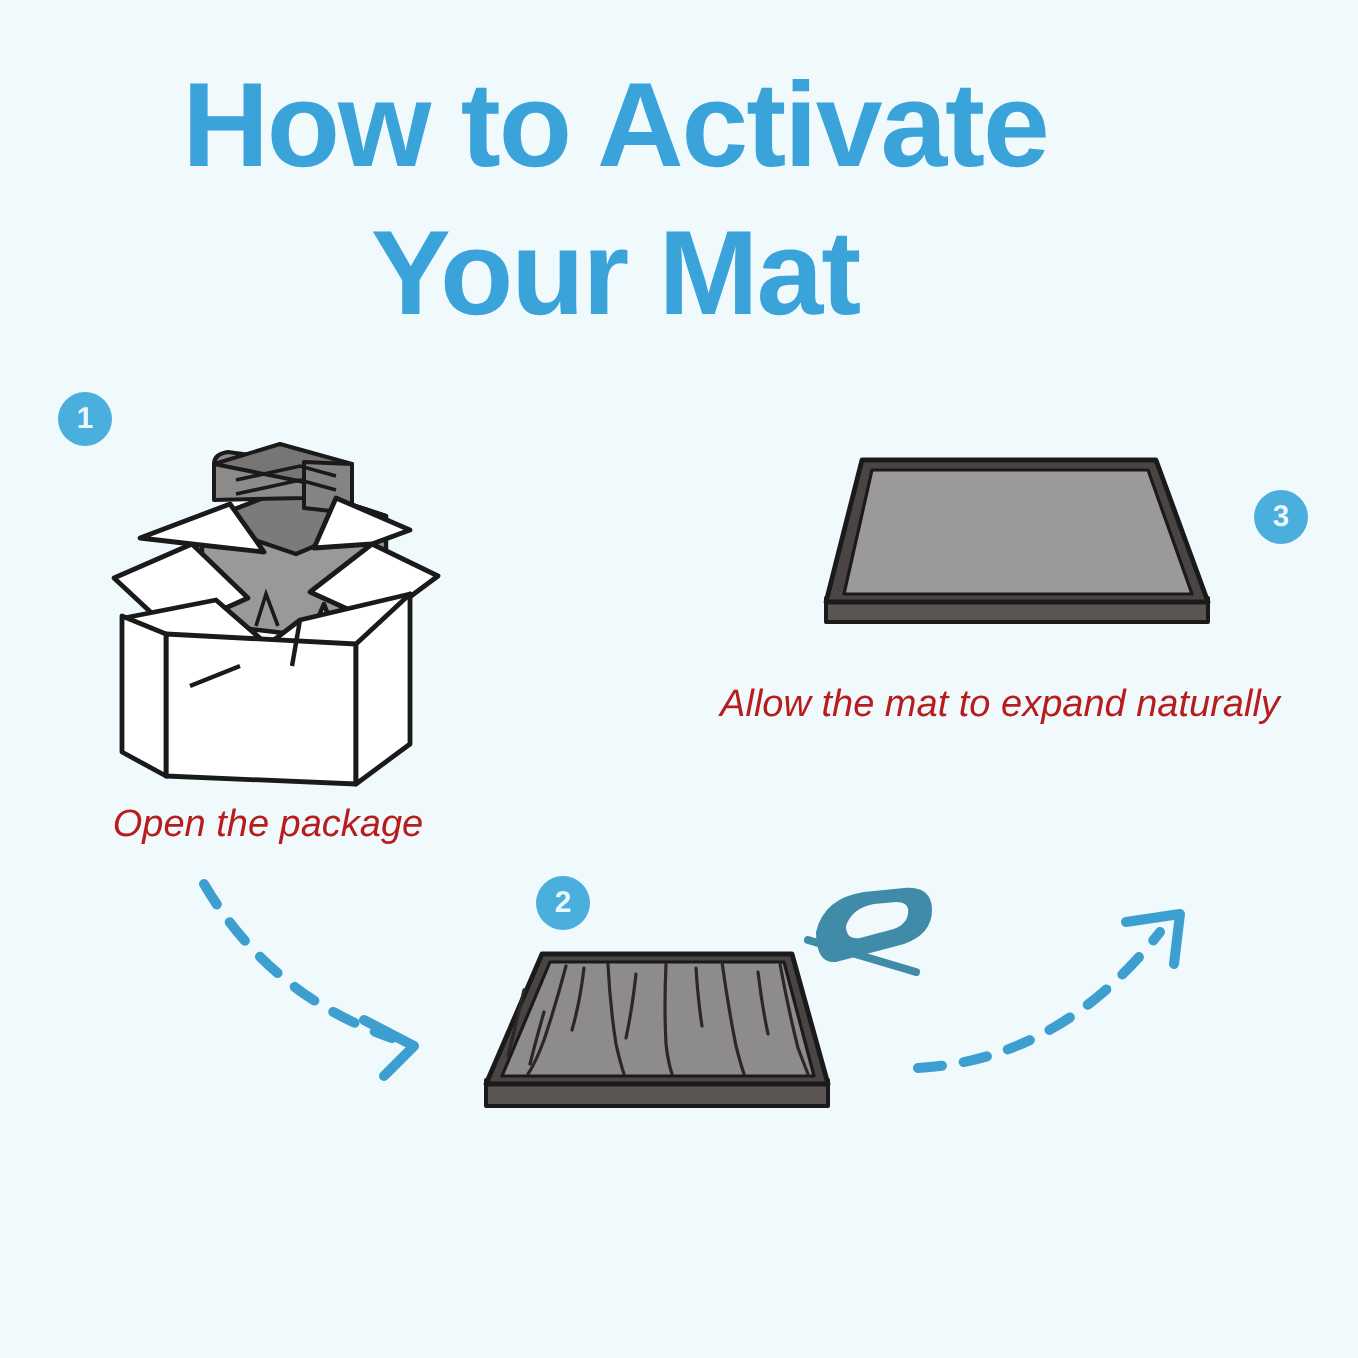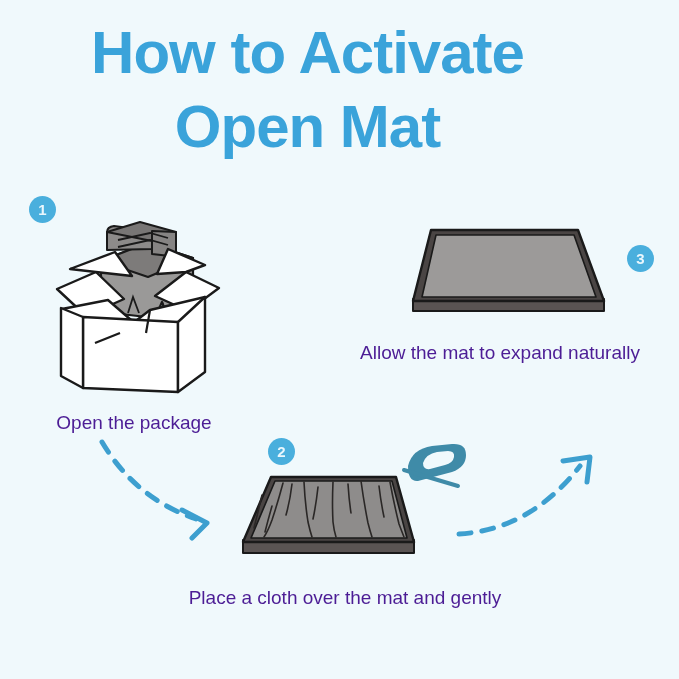--- a/index.html
+++ b/index.html
@@ -18,21 +18,21 @@
     position: relative;
     width: 679px;
     height: 679px;
     background: #f0f9fc;
   }
 
   
   .title-block {
     position: absolute;
     left: 0;
-    top: 16px;
+    top: 26px;
     width: 615px;
     text-align: center;
   }
   .title-line {
     color: #3aa3da;
     font-family: "Liberation Sans", sans-serif;
     font-weight: bold;
     font-size: 60px;
     line-height: 74px;
     letter-spacing: -1px;
@@ -52,49 +52,50 @@
     line-height: 27px;
     text-align: center;
   }
   #badge-1 { left: 29px;  top: 196px; }
   #badge-2 { left: 268px; top: 438px; }
   #badge-3 { left: 627px; top: 245px; }
 
   
   .caption {
     position: absolute;
-    color: #4c1d95;
+    color: #b91c1c;
     font-family: "Liberation Sans", sans-serif;
     font-size: 19px;
     line-height: 30px;
     text-align: center;
     white-space: nowrap;
-  }
-  #caption-1 { left: 0px;   top: 408px; width: 268px; }
+    font-style: italic;
+  }
+  #caption-1 { left: 0px;   top: 398px; width: 268px; }
   #caption-3 { left: 320px; top: 338px; width: 360px; }
   #caption-2 { left: 120px; top: 583px; width: 450px; }
 
   
   .art {
     position: absolute;
     left: 0;
     top: 0;
     width: 679px;
     height: 679px;
     pointer-events: none;
   }
 </style>
 </head>
 <body>
 
 <div id="canvas">
 
   <div class="title-block">
     <div class="title-line">How to Activate</div>
-    <div class="title-line">Open Mat</div>
+    <div class="title-line">Your Mat</div>
   </div>
 
   <svg class="art" viewBox="0 0 679 679">
 
     <g>
 
       <g>
 
         <path d="M101,261 L101,307 Q103,313 112,313 L155,318 L162,302 L168,318 L186,316
                  Q193,315 193,308 L193,258 L147,243 Z" fill="#9a9998" stroke="#1a1a1a" stroke-width="2.2" stroke-linejoin="round"></path>
@@ -196,16 +197,15 @@
 
   <div class="caption" id="caption-1">
     <div>Open the package</div>
   </div>
 
   <div class="caption" id="caption-3">
     <div>Allow the mat to expand naturally</div>
   </div>
 
   <div class="caption" id="caption-2">
-    <div>Place a cloth over the mat and gently</div>
   </div>
 
 </div>
 
 </body></html>

